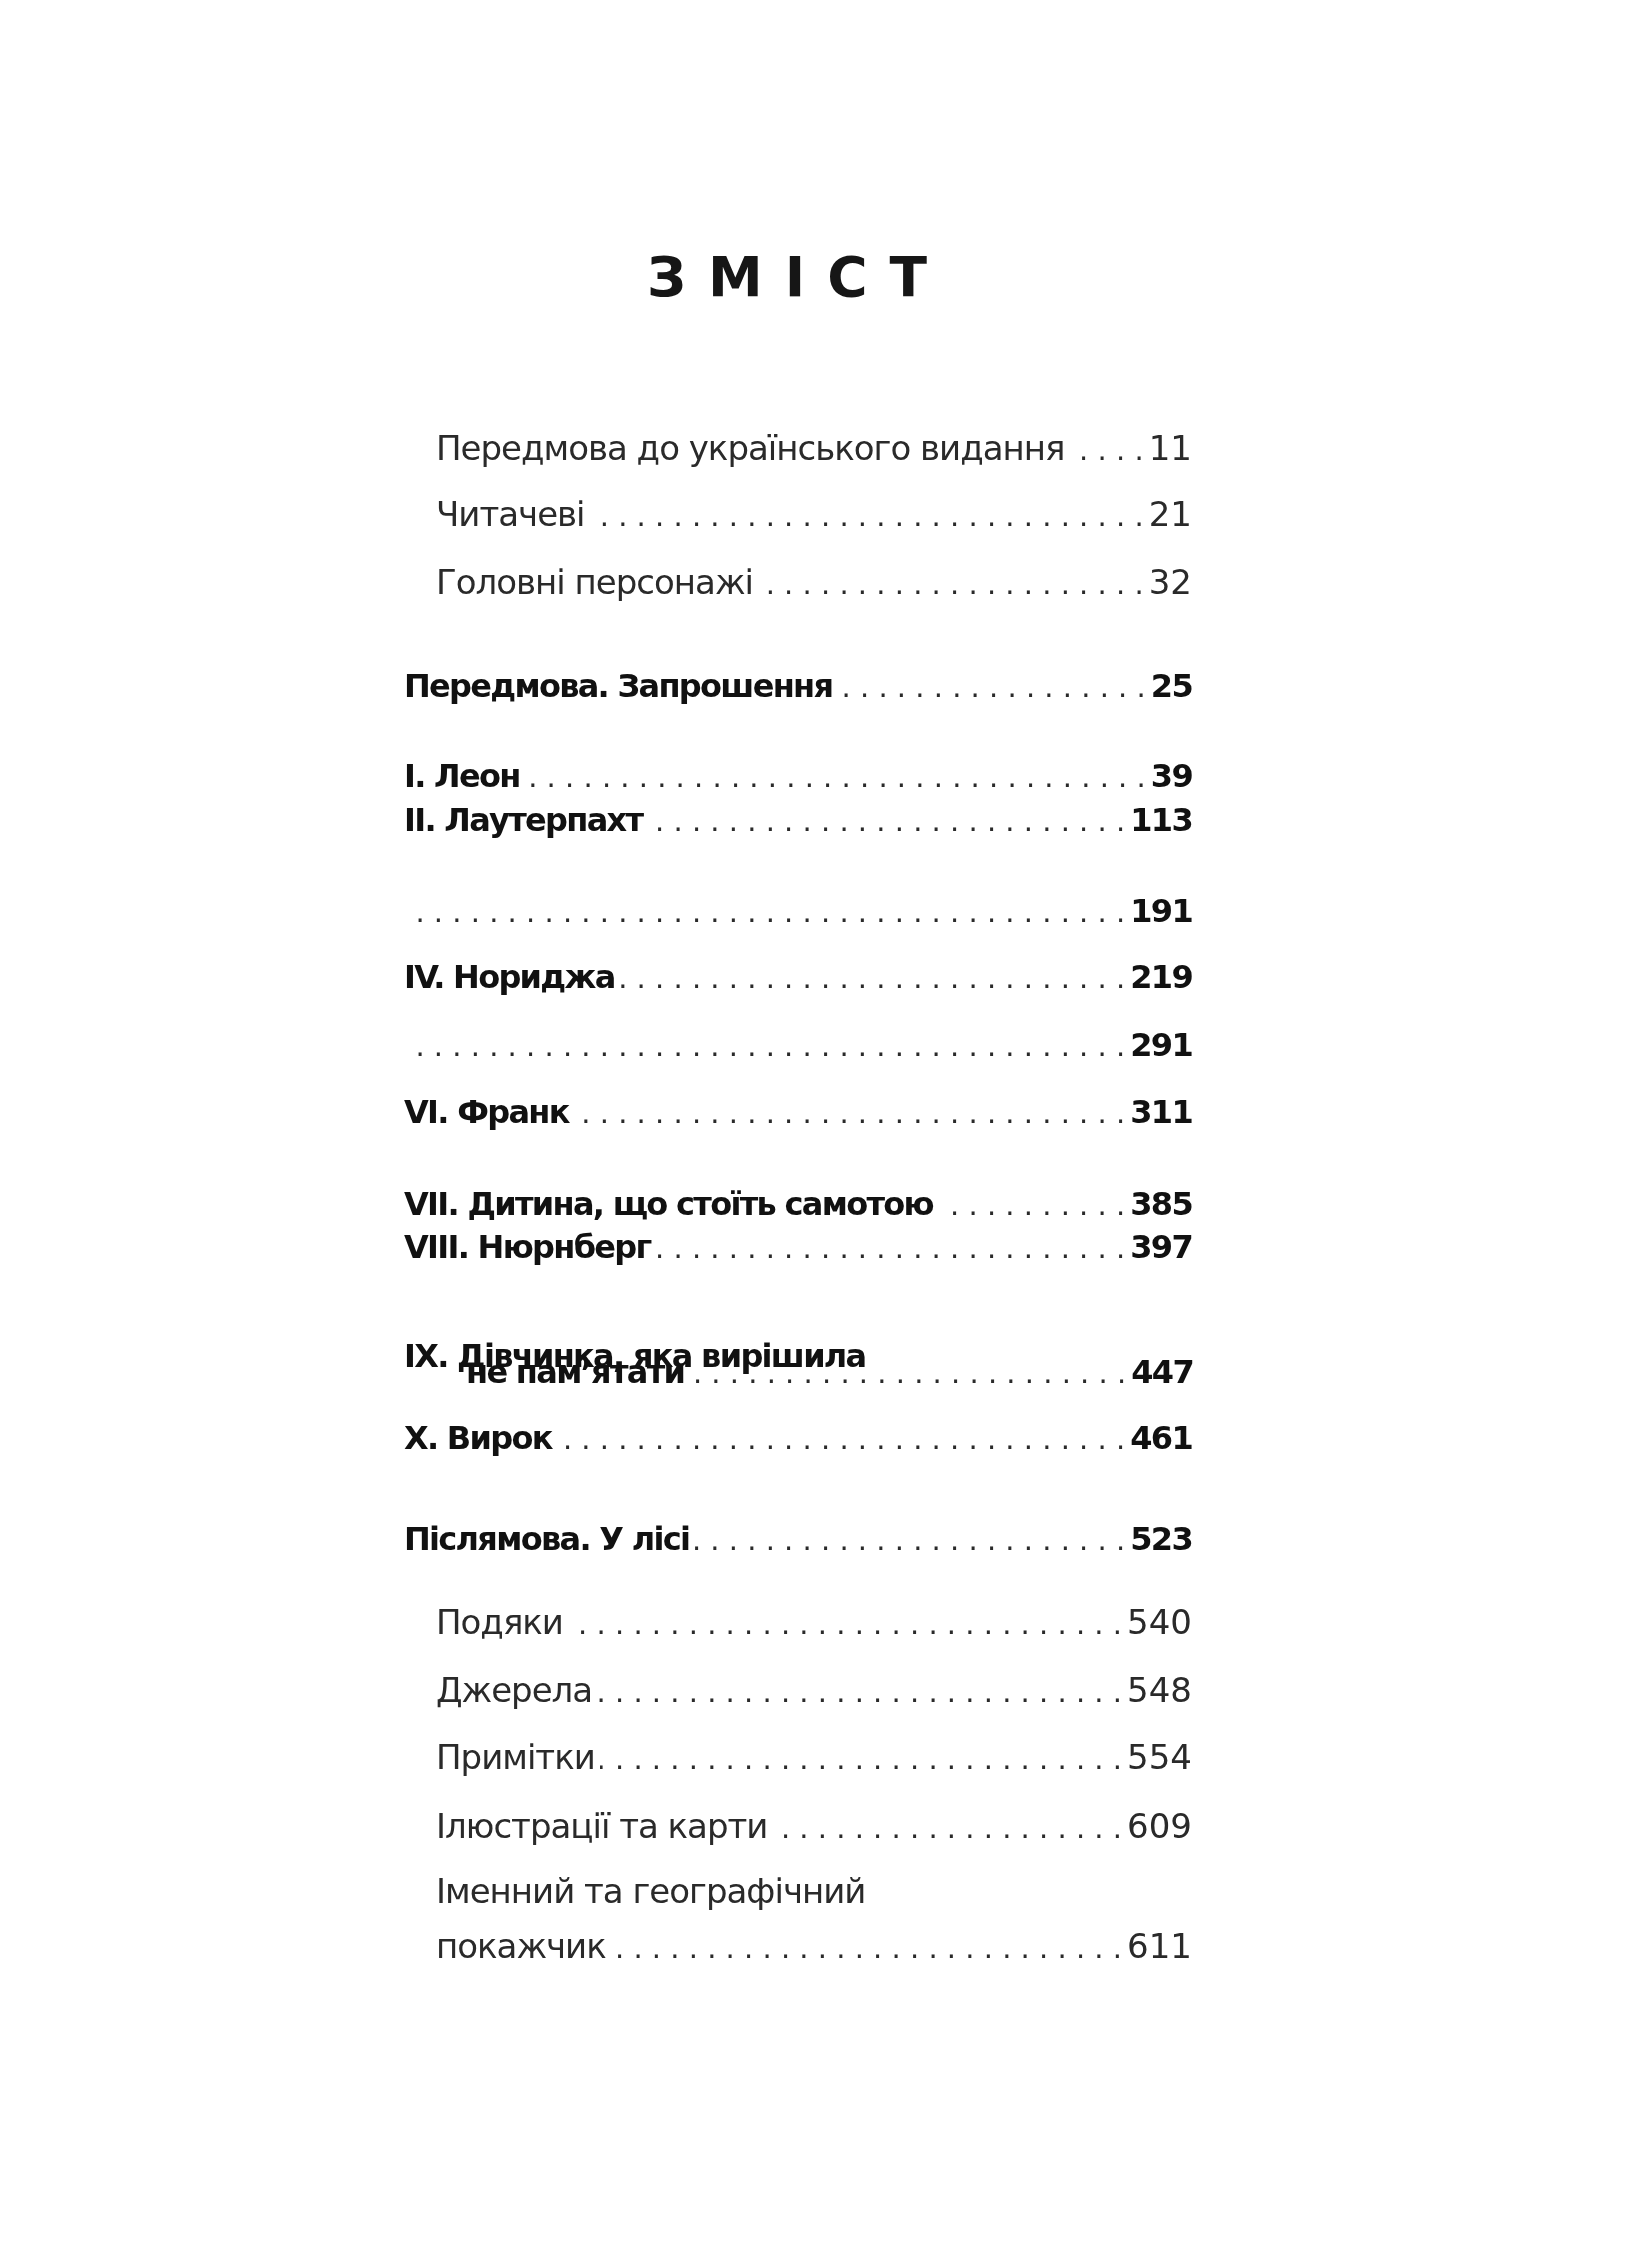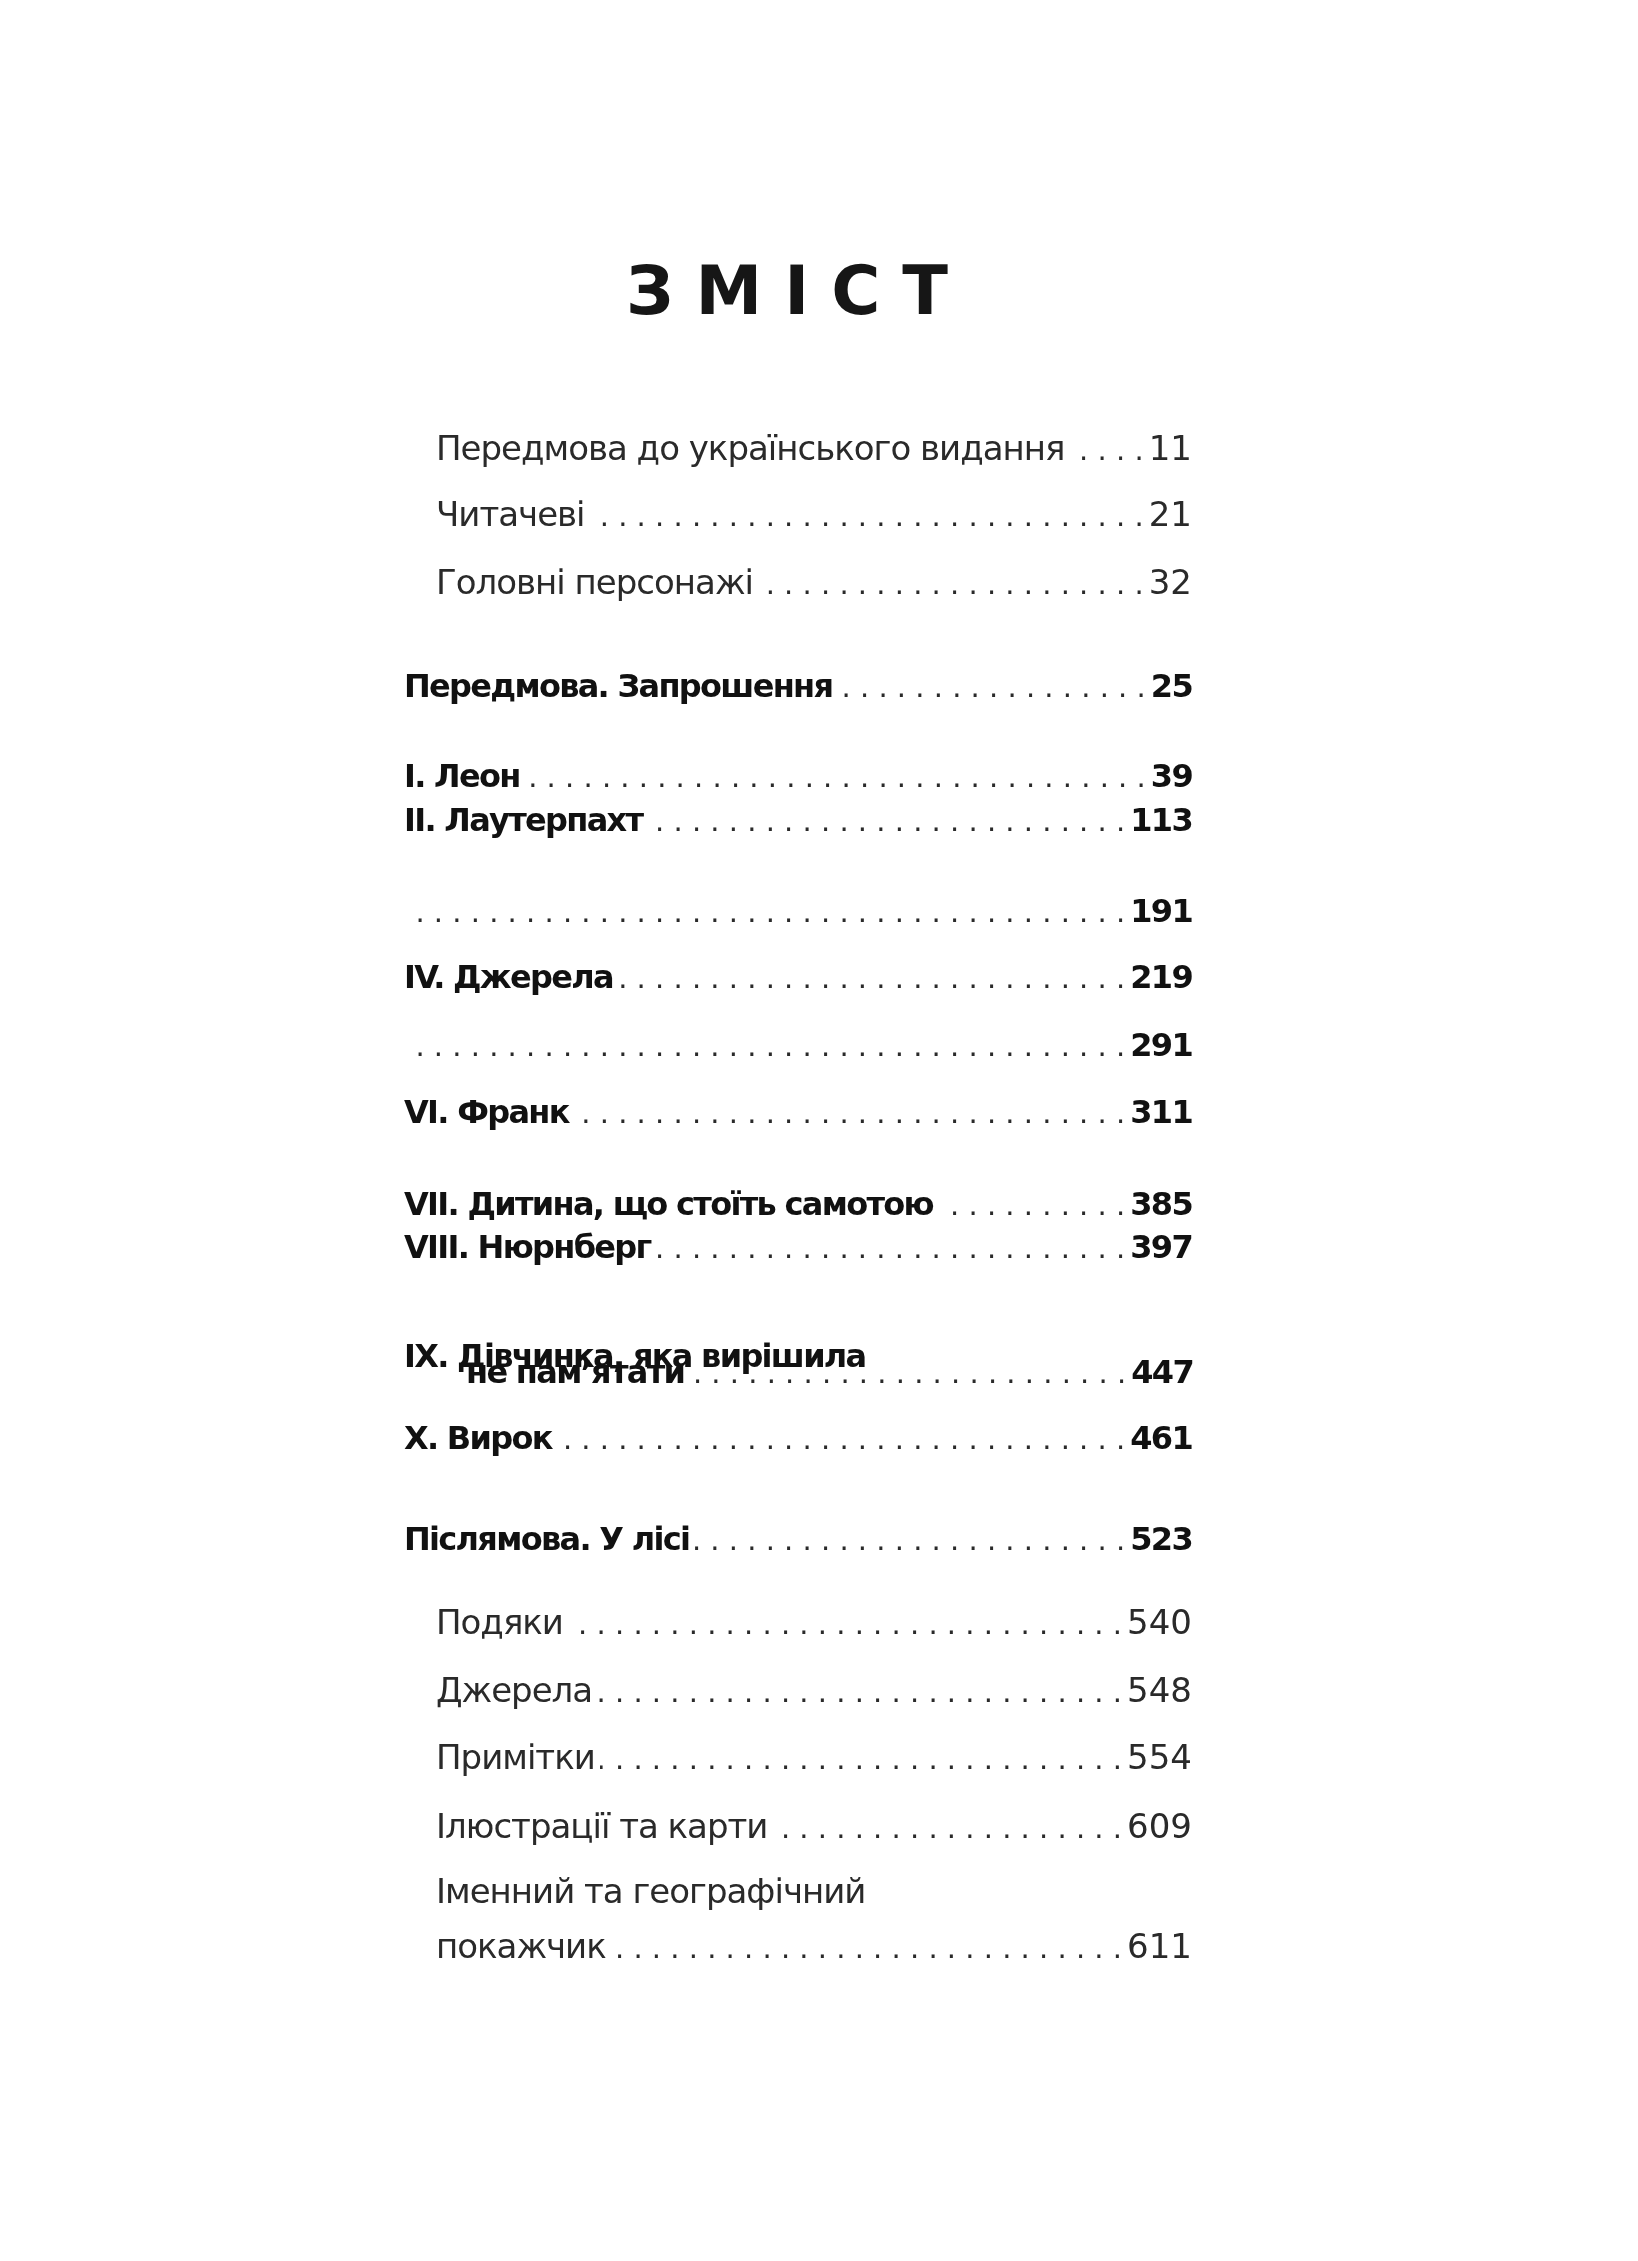--- a/index.html
+++ b/index.html
@@ -1,17 +1,17 @@
 <!DOCTYPE html>
 <html style="font-size:13.7px"><head>
 <meta charset="utf-8">
 <style>
   html, body { margin:0; padding:0; background:#ffffff; }
   body { width:1638px; height:2261px; position:relative; overflow:hidden; font-family:"Liberation Sans", sans-serif; color:#1e1e1e; }
-  .title { position:absolute; left:0; width:1596px; top:213px; text-align:center; font-family:"DejaVu Sans", sans-serif; font-weight:bold; font-size:67px; letter-spacing:22px; color:#161616; line-height:1; }
+  .title { position:absolute; left:0; width:1596px; top:213px; text-align:center; font-family:"DejaVu Sans", sans-serif; font-weight:bold; font-size:55px; letter-spacing:22px; color:#161616; line-height:1; }
   .row { position:absolute; left:404px; width:788px; display:flex; align-items:baseline; white-space:nowrap; }
   .row .label { flex:0 0 auto; }
   .row .leader { flex:1 1 auto; overflow:hidden; white-space:nowrap; letter-spacing:0; margin:0 5.1px; direction:rtl; text-align:left; }
   .row .num { flex:0 0 auto; text-align:right; }
   .reg { font-family:"DejaVu Sans", sans-serif; font-weight:normal; font-size:34px; color:#2a2a2a; line-height:43px; }
   .reg .label { letter-spacing:-1px; transform-origin:left;margin-left:32px; }
   .bold { font-family:"DejaVu Sans", sans-serif; font-weight:bold; font-size:32px; color:#111; line-height:41px; }
   .bold .label, .bold .num { letter-spacing:-1.7px; }
   .leader { color:#2a2a2a; font-weight:normal; font-size:29px; }
 </style>
@@ -50,21 +50,21 @@
 <div class="row bold" style="top:800px">
   <span class="label">II. Лаутерпахт</span>
   <span class="leader">. . . . . . . . . . . . . . . . . . . . . . . . . . . . . . . . . . . . . . . . . . . . . .</span>
   <span class="num">113</span>
 </div>
 <div class="row bold" style="top:891px">
   <span class="leader">. . . . . . . . . . . . . . . . . . . . . . . . . . . . . . . . . . . . . . . . . . . . . .</span>
   <span class="num">191</span>
 </div>
 <div class="row bold" style="top:957px">
-  <span class="label">IV. Джерела</span>
+  <span class="label">IV. Нориджа</span>
   <span class="leader">. . . . . . . . . . . . . . . . . . . . . . . . . . . . . . . . . . . . . . . . . . . . . .</span>
   <span class="num">219</span>
 </div>
 <div class="row bold" style="top:1025px">
   <span class="leader">. . . . . . . . . . . . . . . . . . . . . . . . . . . . . . . . . . . . . . . . . . . . . .</span>
   <span class="num">291</span>
 </div>
 <div class="row bold" style="top:1092px">
   <span class="label">VI. Франк</span>
   <span class="leader">. . . . . . . . . . . . . . . . . . . . . . . . . . . . . . . . . . . . . . . . . . . . . .</span>

